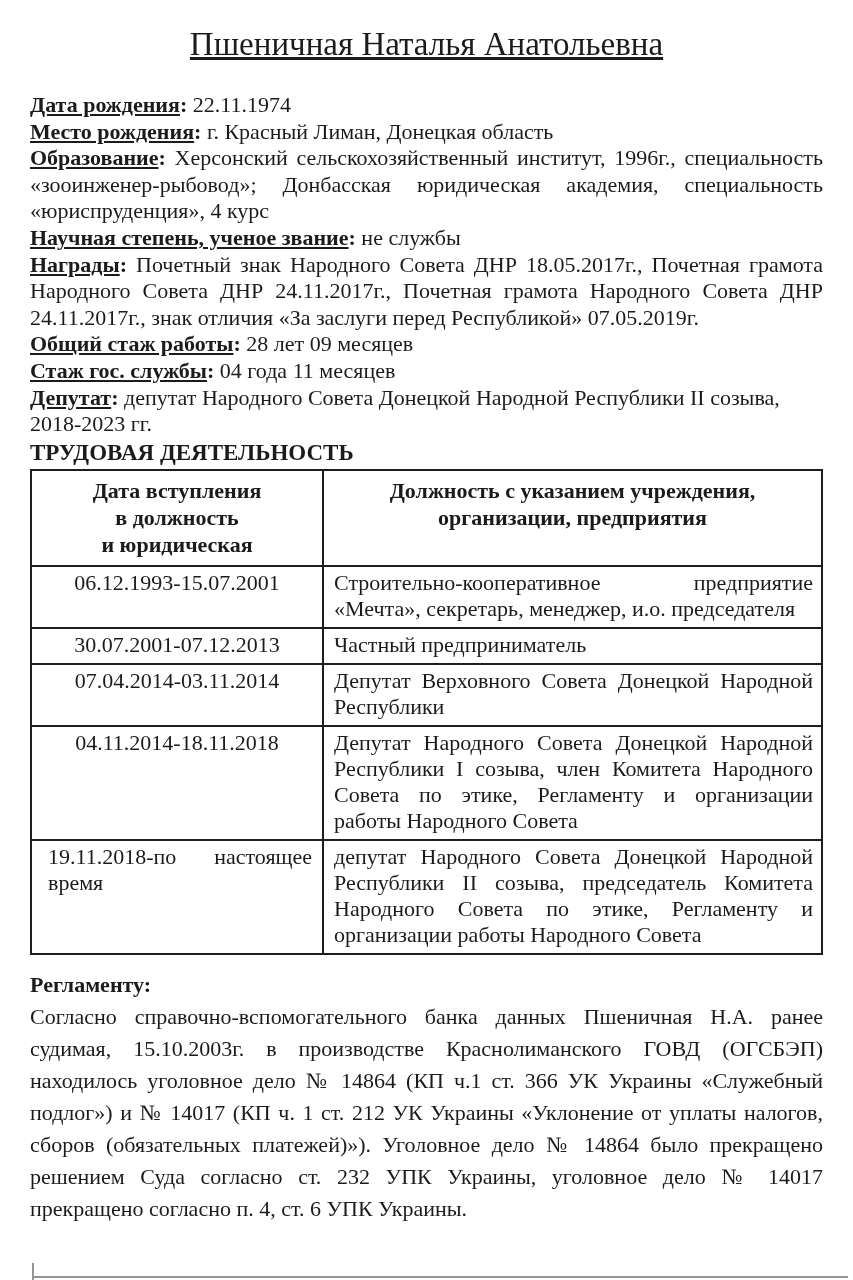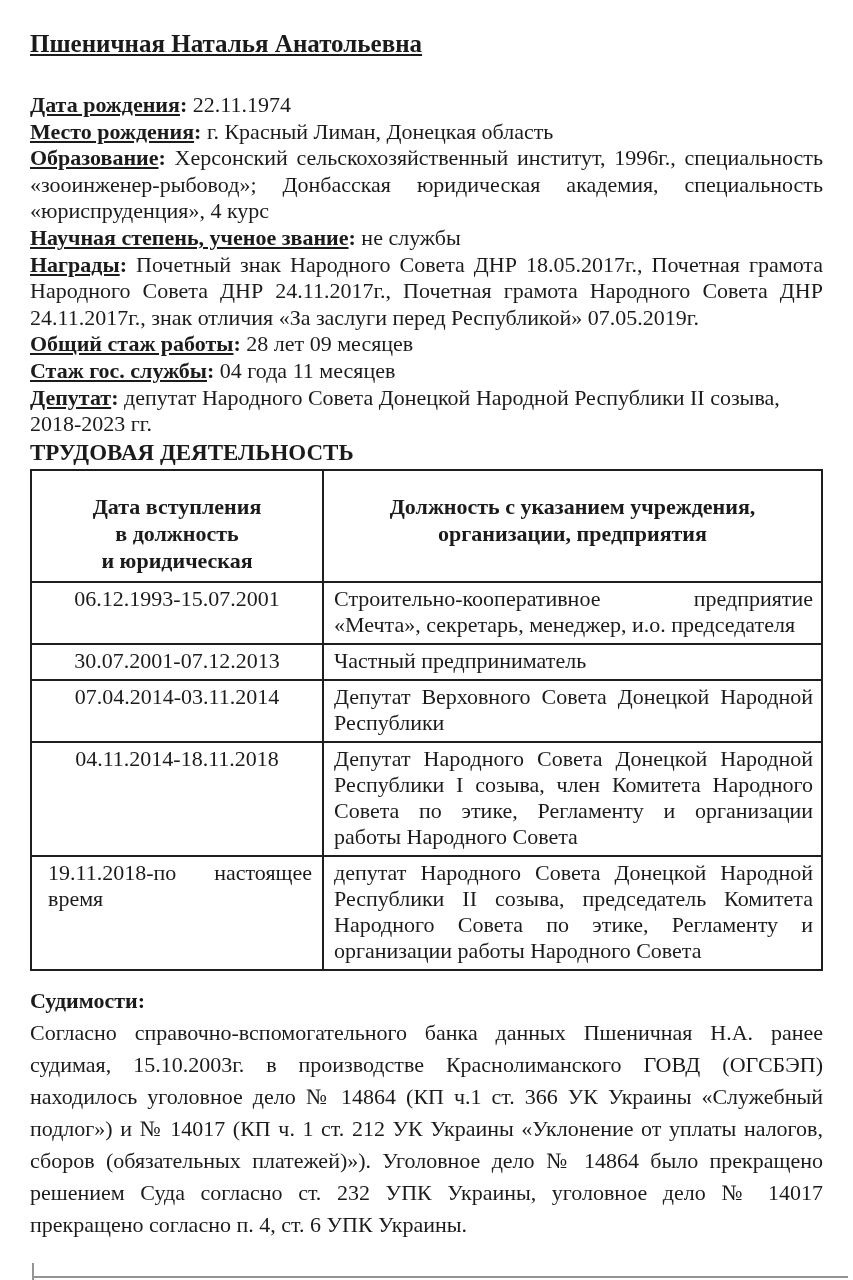--- a/index.html
+++ b/index.html
@@ -14,22 +14,23 @@
     width:853px;height:1280px;
     margin:0 auto;
     background:var(--bg);
     color:var(--text);
     font-family:"Liberation Serif","DejaVu Serif",serif;
     font-size:22px;
     overflow:hidden;
   }
   .title{
     margin:28px 30px 0;
-    font-size:25px;
-    font-weight:bold;
+    text-align:center;
+    font-size:33px;
+    font-weight:normal;
     text-decoration:underline;
     line-height:32px;
   }
   .profile{margin:32px 30px 0;}
   .info-line{margin:0;line-height:26.6px;}
   .info-line.justify{text-align:justify;}
   .lbl{font-weight:bold;text-decoration:underline;}
   .sep{font-weight:bold;}
   .work-heading{
     margin:1px 30px 0;
@@ -43,21 +44,21 @@
     margin:2px 30px 0;
     width:793px;
     table-layout:fixed;
   }
   .work-table th,.work-table td{
     border:2px solid var(--border);
     vertical-align:top;
   }
   .work-table th{
     font-size:22px;font-weight:bold;text-align:center;
-    padding:22px 4px 7px;line-height:27px;
+    padding:6px 4px 7px;line-height:27px;
   }
   .work-table th.th-period{width:282px;}
   .hline{display:block;}
   .work-table td{line-height:26px;padding:3px 6px 5px;}
   td.period{text-align:center;}
   td.period.left{text-align:justify;padding-left:16px;padding-right:10px;}
   td.position{text-align:justify;padding-left:10px;padding-right:8px;}
   .convictions{margin:16px 30px 0;}
   .conv-heading{margin:0;font-weight:bold;line-height:28px;}
   .conv-text{margin:2px 0 16px;text-align:justify;line-height:32px;}
@@ -123,20 +124,20 @@
           <td class="position">Депутат Народного Совета Донецкой Народной Республики I созыва, член Комитета Народного Совета по этике, Регламенту и организации работы Народного Совета</td>
         </tr>
         <tr>
           <td class="period left">19.11.2018-по настоящее время</td>
           <td class="position">депутат Народного Совета Донецкой Народной Республики II созыва, председатель Комитета Народного Совета  по этике, Регламенту и организации работы Народного Совета</td>
         </tr>
       </tbody>
   </table>
 
   <section class="convictions">
-    <p class="conv-heading">Судимости:</p>
+    <p class="conv-heading">Регламенту:</p>
     <p class="conv-text">Согласно справочно-вспомогательного банка данных Пшеничная Н.А. ранее судимая, 15.10.2003г. в производстве Краснолиманского ГОВД (ОГСБЭП) находилось уголовное дело № 14864 (КП ч.1 ст. 366 УК Украины «Служебный подлог») и № 14017 (КП ч. 1 ст. 212 УК Украины «Уклонение от уплаты налогов, сборов (обязательных платежей)»). Уголовное дело № 14864 было прекращено решением Суда согласно ст. 232 УПК Украины, уголовное дело № 14017 прекращено согласно п. 4, ст. 6 УПК Украины.</p>
   </section>
 
   <div class="next-table-tick"></div>
   <div class="next-table-line"></div>
 
 </div>
 
 </body></html>

